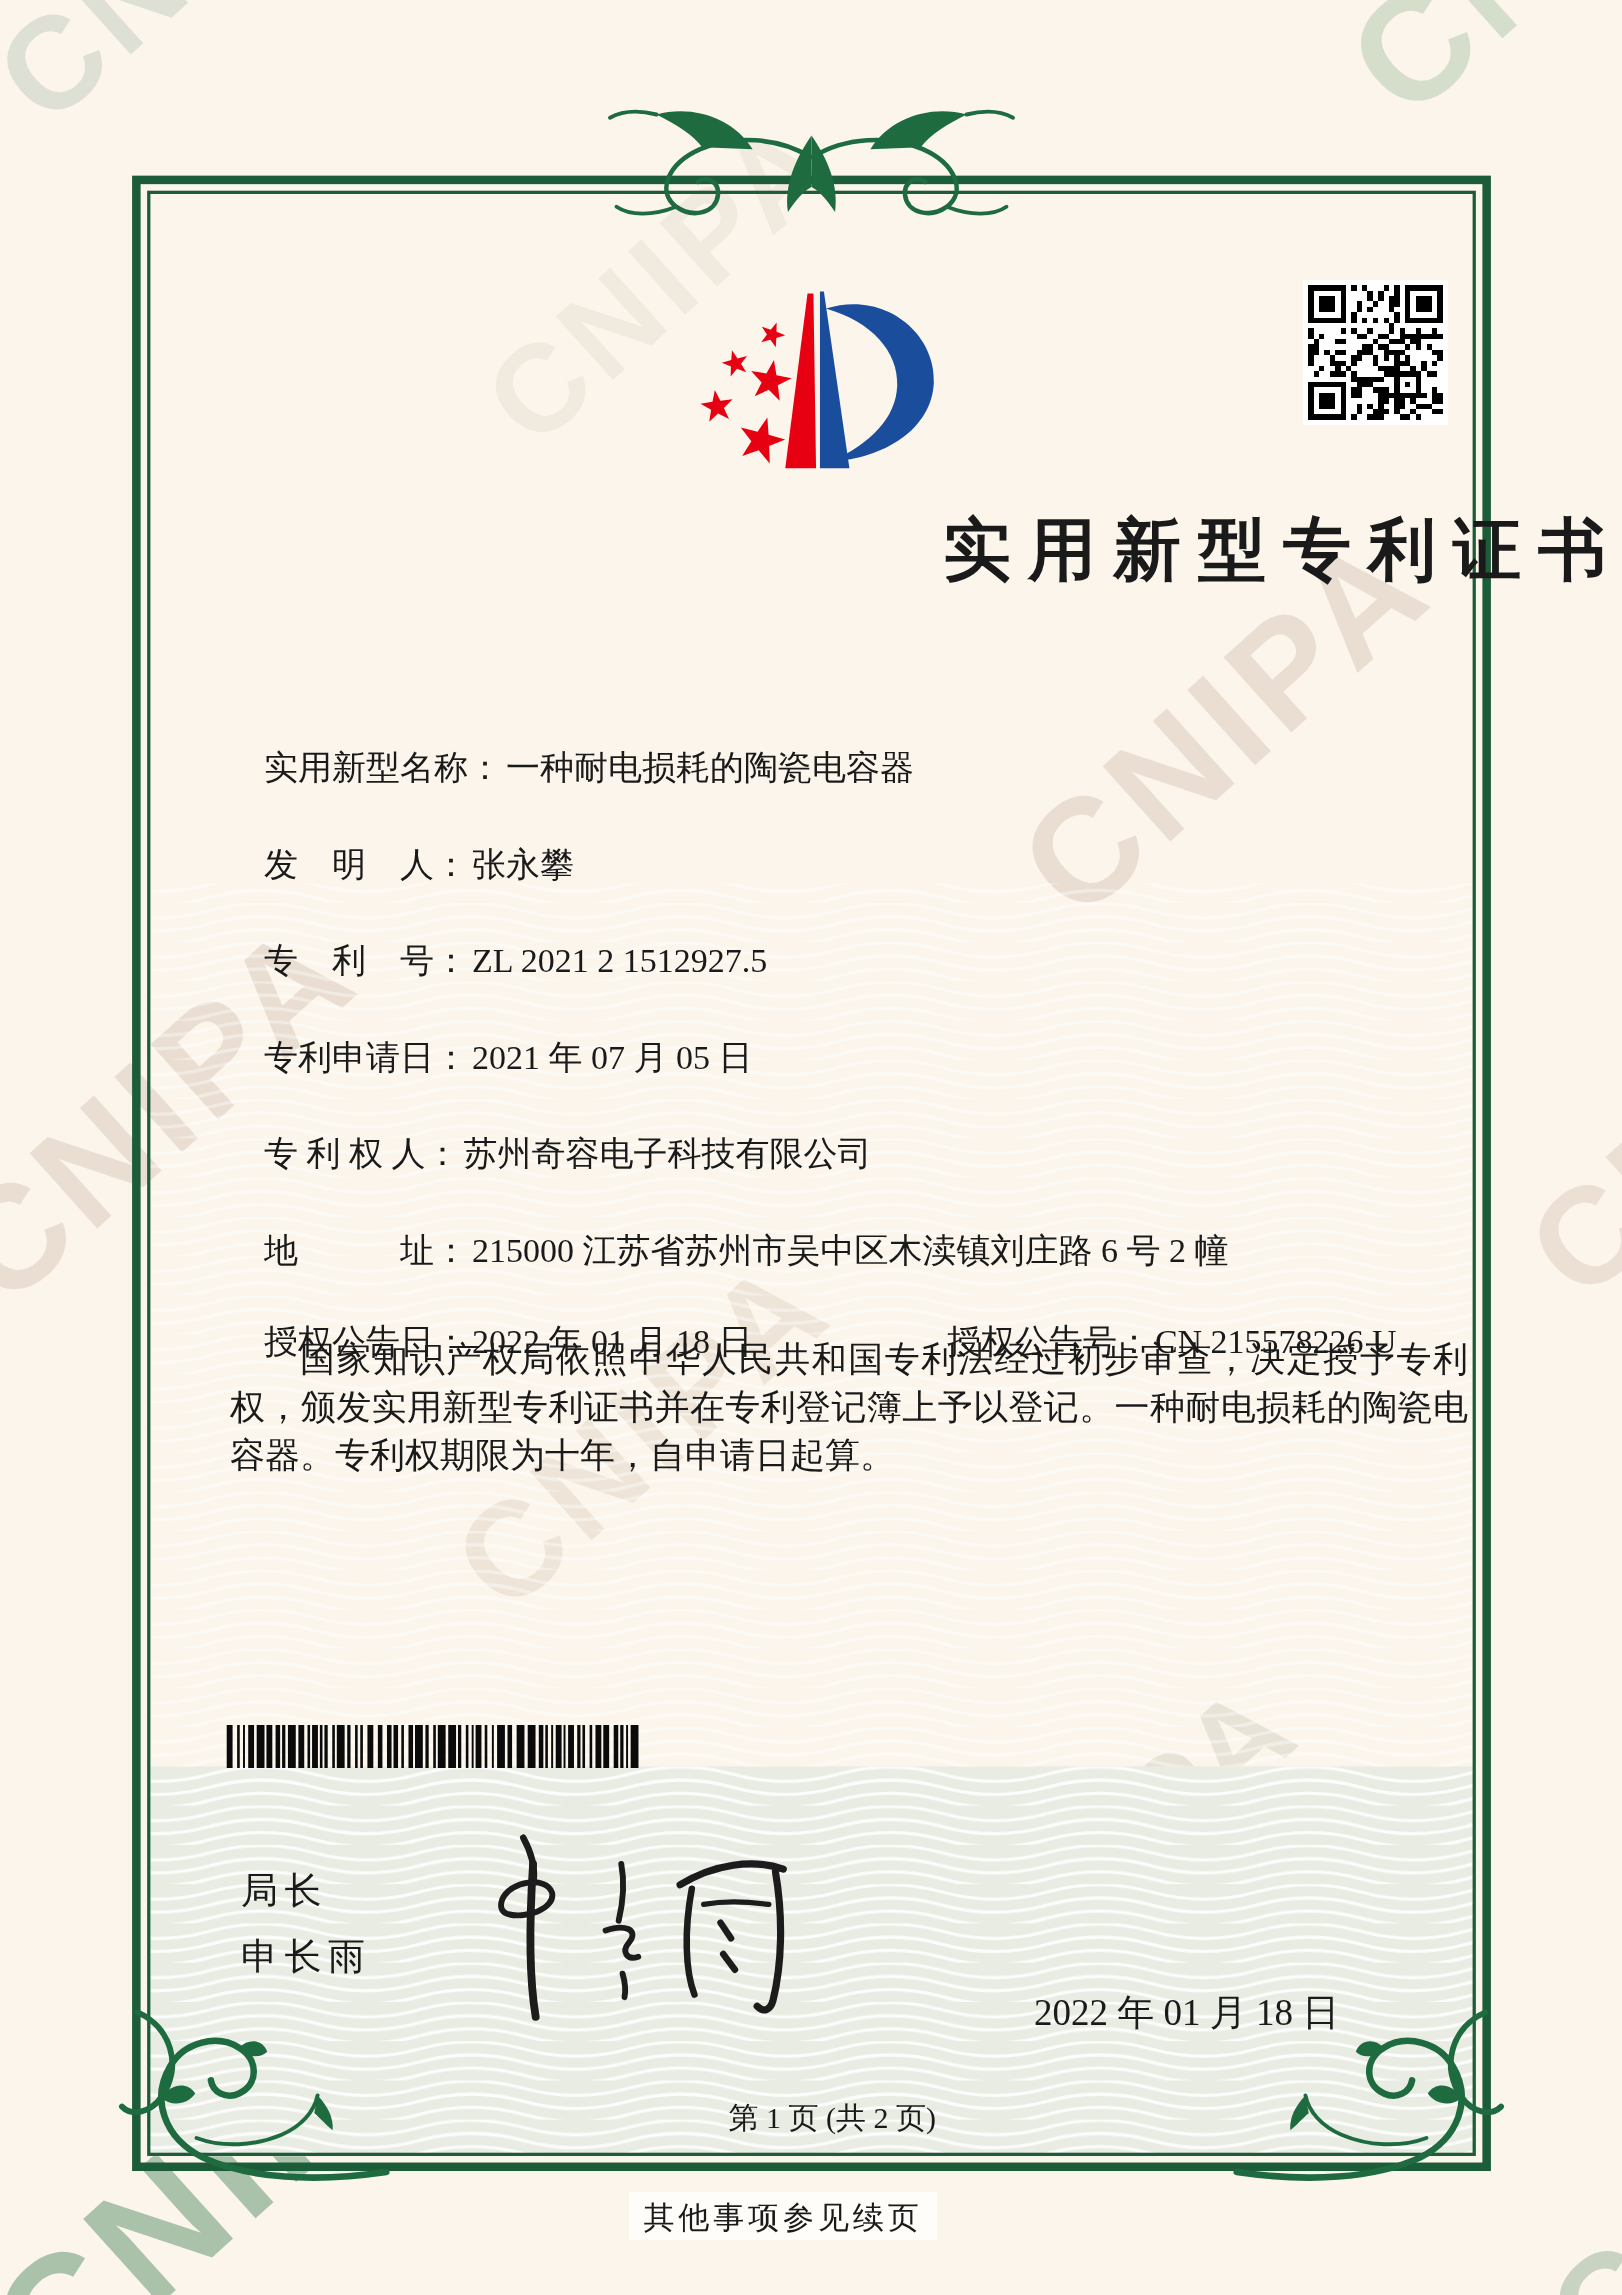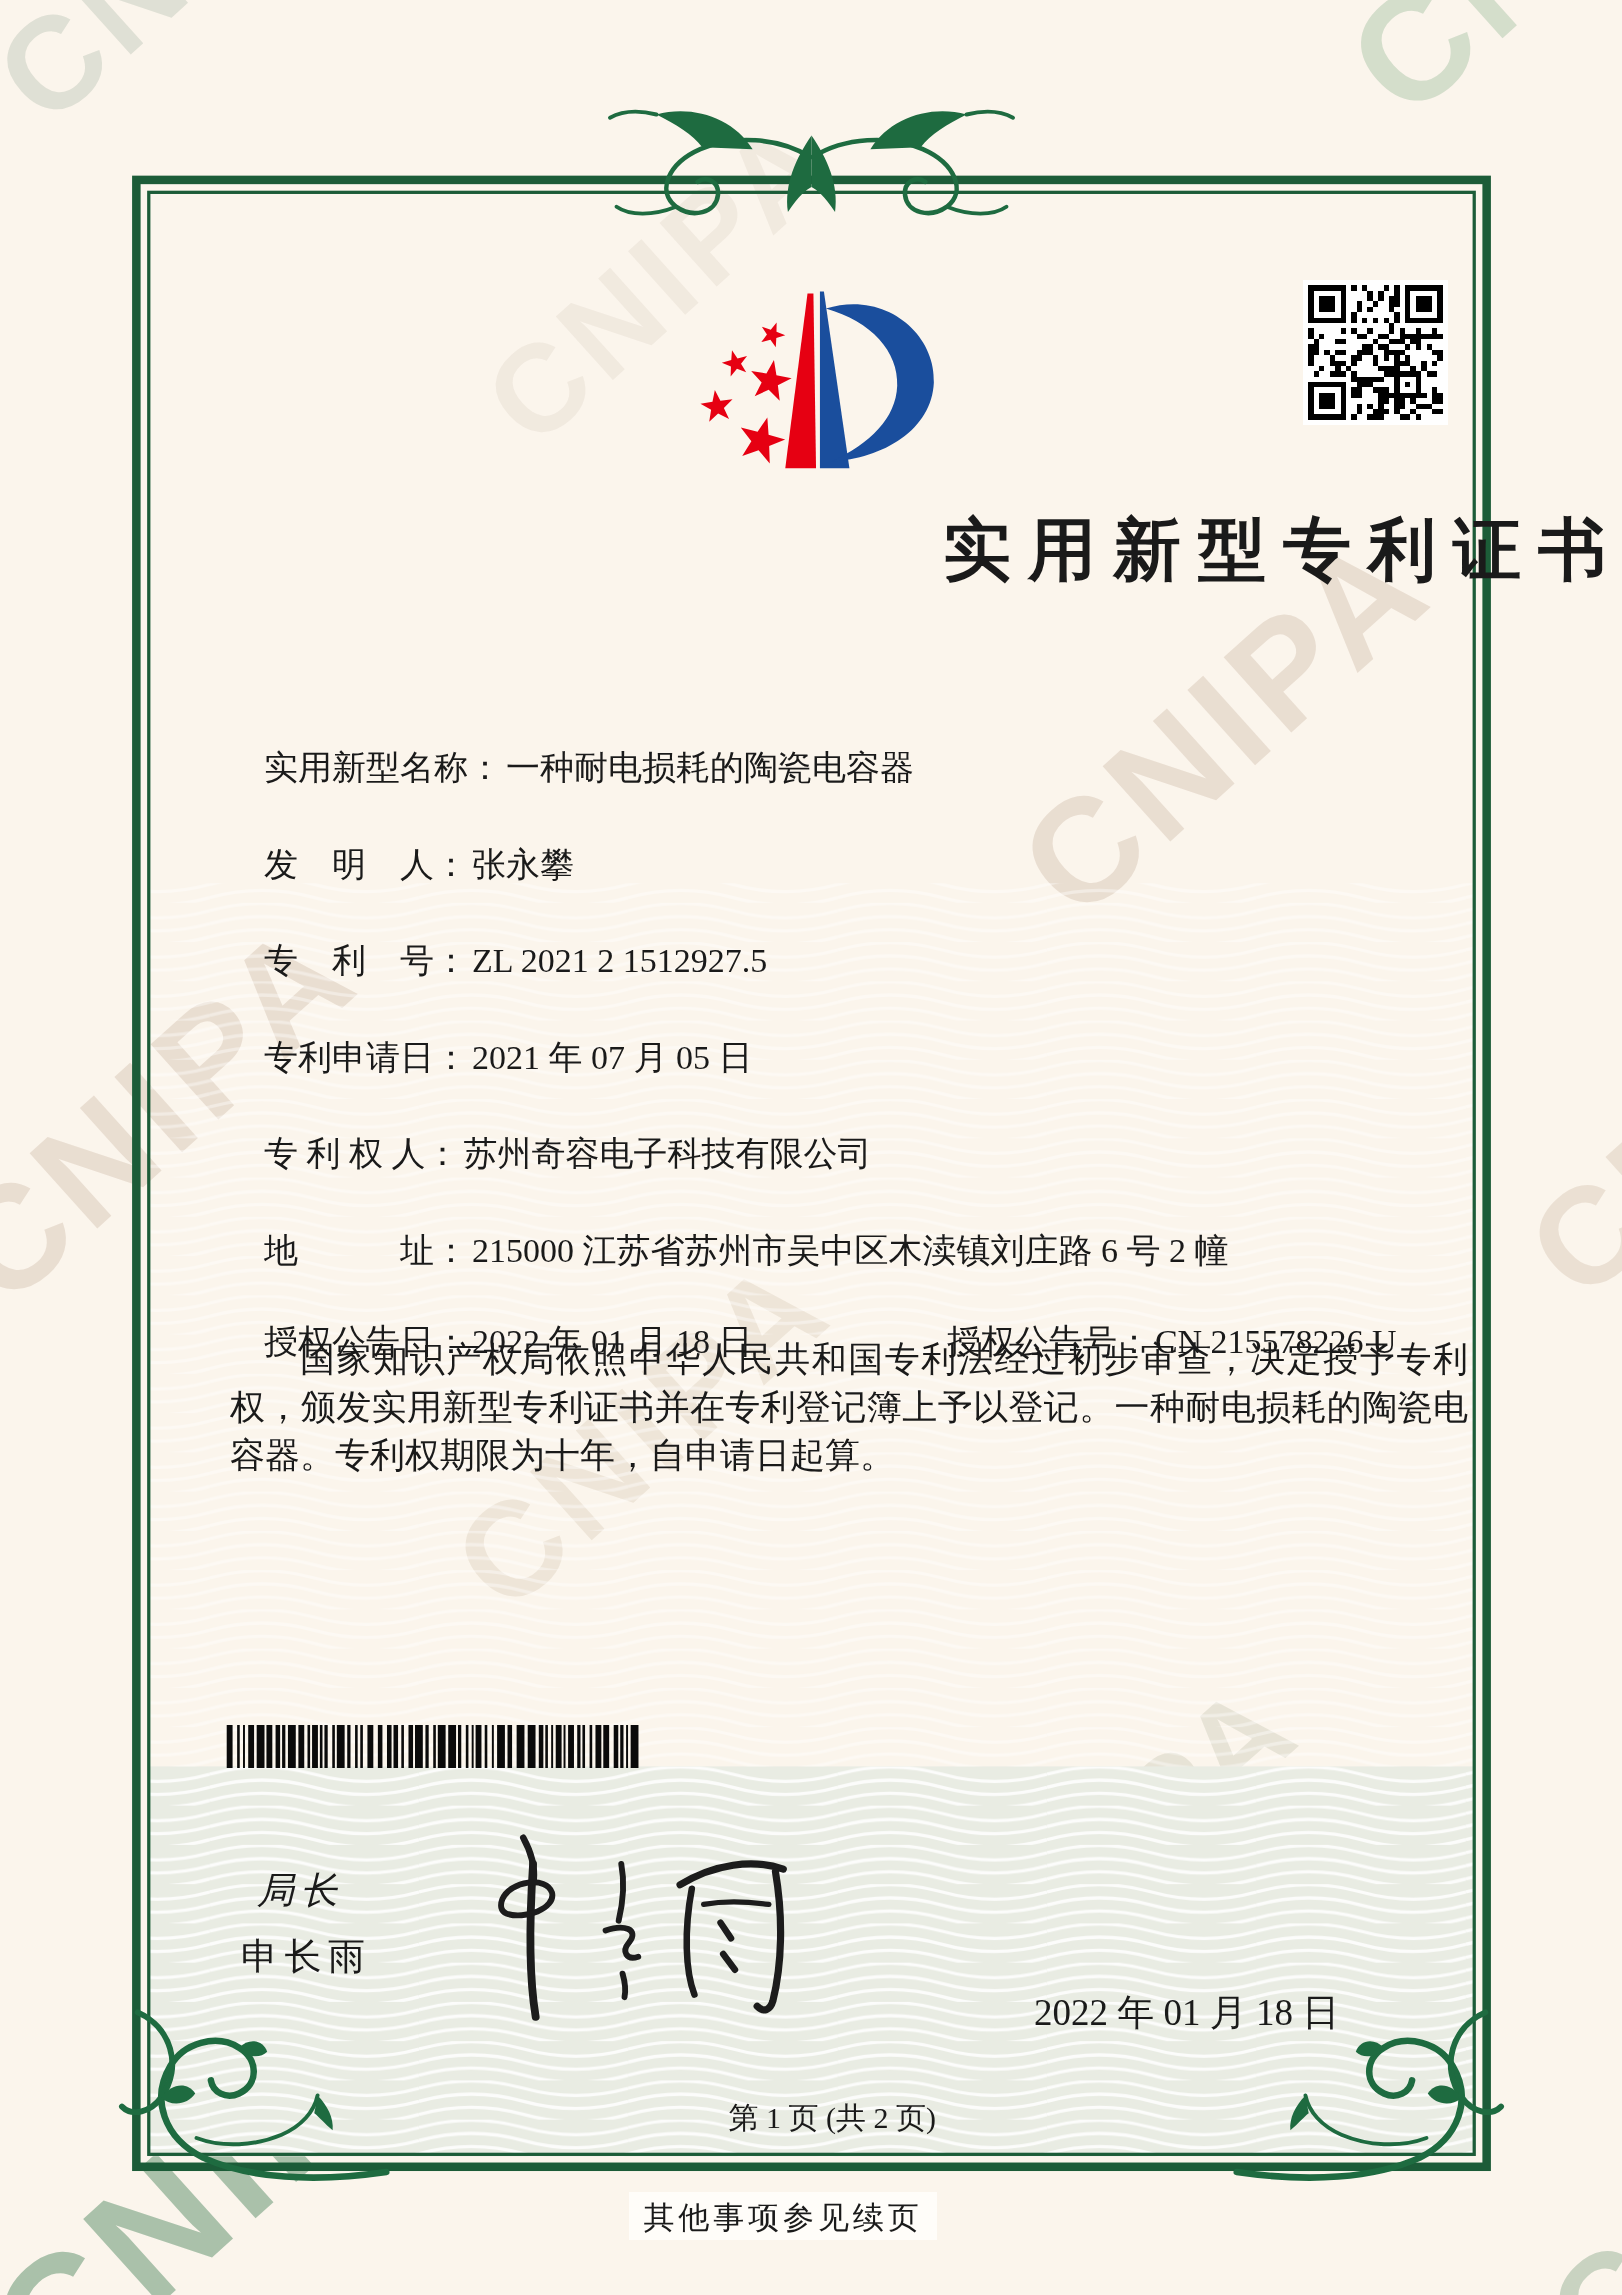--- a/index.html
+++ b/index.html
@@ -15,21 +15,21 @@
   .field-row{position:absolute;left:230px;width:1250px;font-size:34px;white-space:pre;}
   .field-label{white-space:pre;}
   .field-value{white-space:pre;margin-left:3.9px;}
   #row-0{top:707px;} #row-1{top:804px;} #row-2{top:900px;}
   #row-3{top:997px;} #row-4{top:1093px;} #row-5{top:1190px;}
   #row-6{top:1281px;}
   #grant-no-group{position:absolute;left:666px;top:0;}
   #body-text{position:absolute;left:230px;top:1336px;width:1238px;font-size:35px;
              line-height:48px;text-align:justify;}
   #body-text p{margin:0;text-indent:2em;}
-  #officer-title{left:257px;top:1866px;font-size:37px;letter-spacing:6.5px;font-style:italic;}
+  #officer-title{left:241px;top:1866px;font-size:37px;letter-spacing:6.5px;}
   #officer-name{left:241px;top:1932px;font-size:37px;letter-spacing:6.5px;}
   #issue-date{left:1034px;top:1988px;font-size:37px;white-space:pre;}
   #page-info{left:622px;top:2098px;width:314px;text-align:right;font-size:30px;white-space:pre;}
   #continuation-strip{left:629px;top:2192px;width:308px;height:48px;background:#fffdf9;}
   #continuation-note{left:629px;top:2197px;width:308px;text-align:center;font-size:31px;
                      letter-spacing:3.9px;}
   svg{display:block;}
 </style>
 </head>
 <body>

